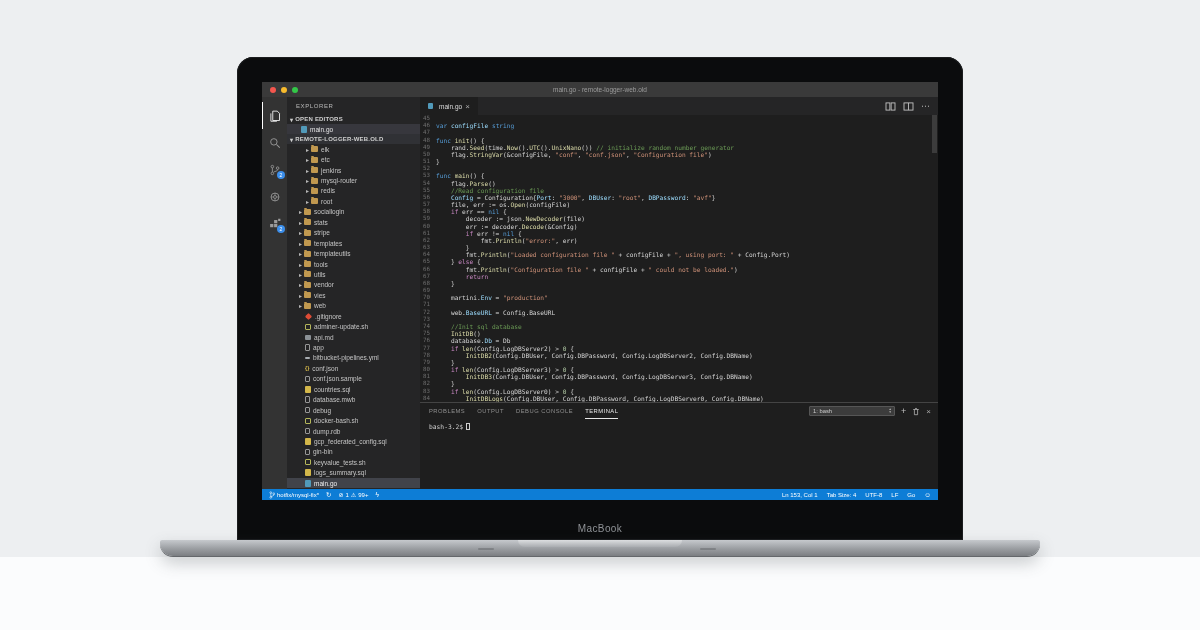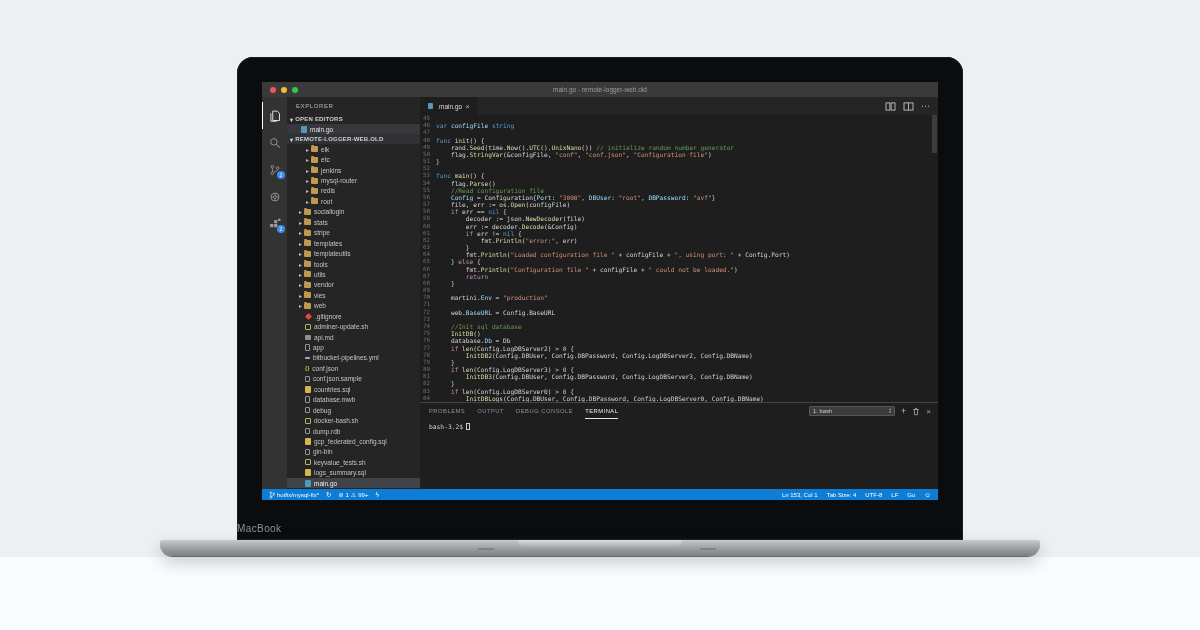--- a/index.html
+++ b/index.html
@@ -2,21 +2,21 @@
 <html><head>
 <meta charset="utf-8">
 <style>
   *{box-sizing:border-box;margin:0;padding:0}
   html,body{width:1200px;height:630px;overflow:hidden}
   body{background:#edeff1;font-family:"Liberation Sans",sans-serif;position:relative}
   .bg-bottom{position:absolute;left:0;top:557px;width:1200px;height:73px;background:#fbfcfd}
 
   
   .laptop-screen{position:absolute;left:237px;top:57px;width:726px;height:483px;background:#0b0c0d;border-radius:16px 16px 0 0;box-shadow:inset 0 0 0 1px #1b1d1f}
-  .macbook-label{position:absolute;left:0;right:0;bottom:6px;color:#8f9296;font-size:10px;letter-spacing:.4px}
+  .macbook-label{position:absolute;left:0;right:0;bottom:6px;text-align:center;color:#8f9296;font-size:10px;letter-spacing:.4px}
   .laptop-base{position:absolute;left:160px;top:540px;width:880px;height:16px;background:linear-gradient(#c6c9cd,#9a9da1 55%,#7b7e82);border-radius:2px 2px 13px 13px;box-shadow:0 1px 0 #64676b,0 7px 16px rgba(70,74,80,.28)}
   .laptop-notch{position:absolute;left:50%;transform:translateX(-50%);top:0;width:164px;height:7px;background:linear-gradient(#dcdee0,#a9acb0);border-radius:0 0 9px 9px}
   .base-mark{position:absolute;top:8px;width:16px;height:2px;background:#63666a;opacity:.5;border-radius:1px}
 
   
   .vscode{position:absolute;left:25px;top:25px;width:676px;height:418px;background:#1e1e1e;display:flex;flex-direction:column;font-size:6.5px;color:#ccc}
   .titlebar{height:15px;background:#3a3a3a;position:relative;display:flex;align-items:center;justify-content:center;flex:none}
   .traffic{position:absolute;left:8px;top:4.5px;display:flex;gap:5px}
   .tl{width:6px;height:6px;border-radius:50%}
   .tl.r{background:#f4564e}.tl.y{background:#f8bb2d}.tl.g{background:#33c748}

